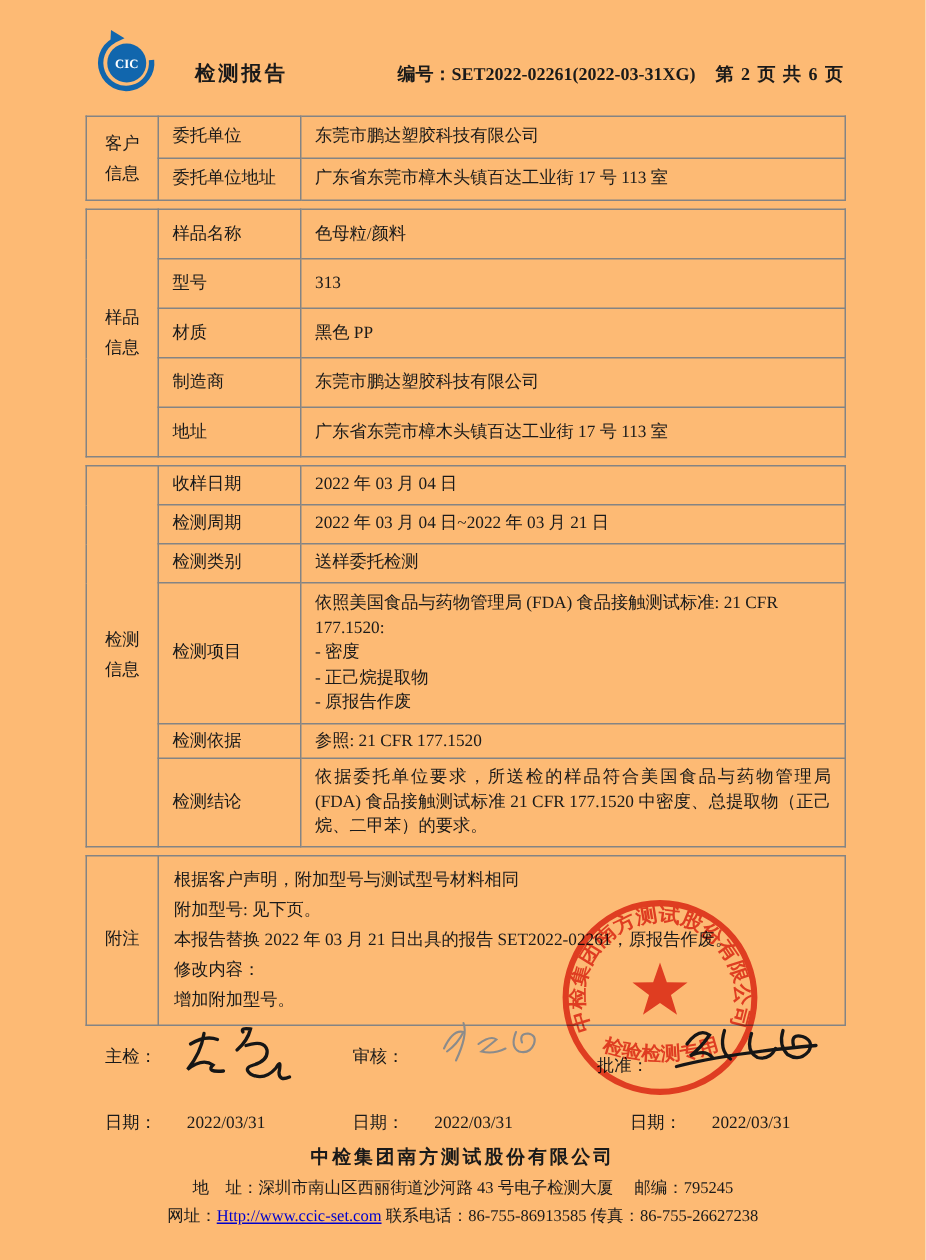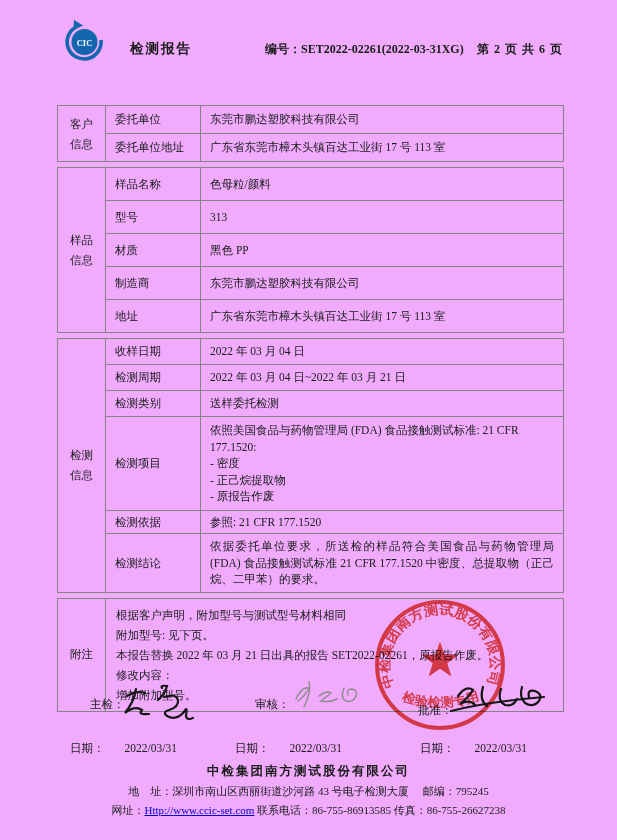--- a/index.html
+++ b/index.html
@@ -1,45 +1,45 @@
 <!DOCTYPE html>
 <html><head>
 <meta charset="utf-8">
 <style>
   * { margin:0; padding:0; box-sizing:border-box; }
   body { background:#e8e8e8; }
   .page {
     position:relative; width:617px; height:840px; margin:0 auto;
-    background:#f0abfc; color:#1a1a1a;
+    background:#fdba74; color:#1a1a1a;
     font-family:"Liberation Serif","DejaVu Serif",serif;
     overflow:hidden;
   }
   
   .header { position:absolute; left:57px; top:14px; width:506px; height:52px; }
   .logo { position:absolute; left:3px; top:2px; }
   .hdr-title { position:absolute; left:73px; top:26px; font-size:13.5px; font-weight:bold; letter-spacing:2px; }
   .hdr-no { position:absolute; left:208px; top:27px; font-size:12px; font-weight:bold; }
   .hdr-page { position:absolute; right:0; top:27px; font-size:12px; font-weight:bold; letter-spacing:1px; }
   
-  .tables { position:absolute; left:57px; top:77px; width:507px;margin-top:28px; }
+  .tables { position:absolute; left:57px; top:77px; width:507px; }
   table { border-collapse:collapse; width:506px; table-layout:fixed; margin-bottom:5px; }
   td { border:1px solid #848484; font-size:11.5px; line-height:16.5px; padding:3px 9px; vertical-align:middle; }
   td.group { text-align:center; padding:0 2px; }
   td.group div { line-height:20px; }
   .c-group { width:48px; } .c-label { width:95px; } .c-value { width:363px; }
   .t1 tr { height:28px; }
   .t2 tr { height:33px; }
   .t3 tr.r-s { height:26px; }
   .t3 tr.r-items td { padding:5px 9px; }
   .t3 tr.r-basis { height:21px; }
   .t3 tr.r-concl td { text-align:justify; padding:4px 9px; }
   .t4 td.note-cell { padding:6px 10px; }
   .t4 .note-line { line-height:20px; }
   
-  .sig-label { position:absolute; font-size:11.5px;margin-left:20px; }
+  .sig-label { position:absolute; font-size:11.5px; }
   .sig-svg { position:absolute; }
   .date-group { position:absolute; top:741px; font-size:11.5px; white-space:nowrap; }
   .date-group .dv { margin-left:20px; }
   
   .stamp { position:absolute; left:371px; top:596px; width:138px; height:138px;
            opacity:0.88; mix-blend-mode:multiply; z-index:6; pointer-events:none; }
   
   .footer { position:absolute; left:0; top:763px; width:617px; text-align:center; }
   .f-company { font-size:12.5px; font-weight:bold; letter-spacing:2px; }
   .f-line { font-size:11px; margin-top:4px; }

